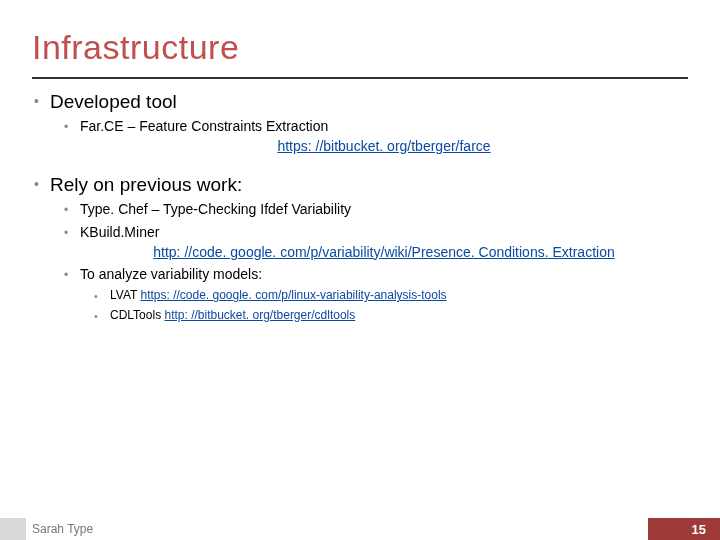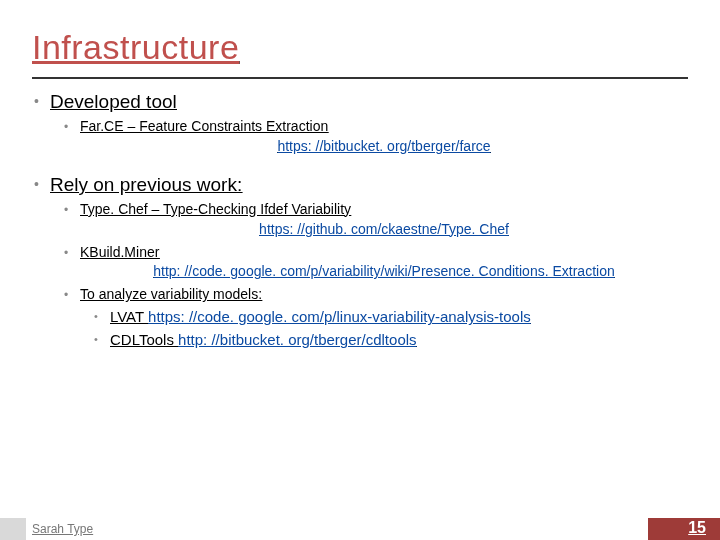--- a/index.html
+++ b/index.html
@@ -1,30 +1,30 @@
 <!DOCTYPE html>
 <html><head>
 <meta charset="utf-8">
 <style>
-  * { margin: 0; padding: 0; box-sizing: border-box; text-decoration: underline; }
+  * { margin: 0; padding: 0; box-sizing: border-box; }
   html, body { width: 720px; height: 540px; font-family: Arial, Helvetica, sans-serif; background: #fff; color: #000; }
   .slide { position: relative; width: 720px; height: 540px; padding: 28px 32px 0 32px; }
   .title { font-size: 34px; color: #c0504d; font-weight: 400; letter-spacing: 0.5px; margin-bottom: 10px; }
   .rule { border: none; border-top: 2px solid #333; margin-bottom: 12px; }
   .lvl1 { font-size: 19px; margin: 6px 0 4px 0; padding-left: 18px; position: relative; }
   .lvl1::before { content: "•"; position: absolute; left: 2px; top: 2px; font-size: 14px; color: #888; }
   .lvl2 { font-size: 14px; margin: 4px 0 2px 0; padding-left: 48px; position: relative; line-height: 1.35; }
   .lvl2::before { content: "•"; position: absolute; left: 32px; top: 2px; font-size: 12px; color: #888; }
-  .lvl3 { font-size: 15px; margin: 3px 0 2px 0; padding-left: 78px; position: relative; line-height: 1.35; }
+  .lvl3 { font-size: 12px; margin: 3px 0 2px 0; padding-left: 78px; position: relative; line-height: 1.35; }
   .lvl3::before { content: "•"; position: absolute; left: 62px; top: 2px; font-size: 11px; color: #888; }
   .link { color: #0b4aa2; text-decoration: underline; text-align: center; }
   .sub { display: block; margin-top: 1px; }
   .footer { position: absolute; left: 0; bottom: 0; width: 100%; height: 26px; }
   .footer-bar { position: absolute; right: 0; bottom: 0; height: 22px; width: 72px; background: #9e3b38; }
-  .footer-num { position: absolute; right: 14px; bottom: 3px; color: #fff; font-size: 16px; font-weight: bold; }
+  .footer-num { position: absolute; right: 14px; bottom: 3px; color: #fff; font-size: 13px; font-weight: bold; }
   .footer-left { position: absolute; left: 0; bottom: 0; height: 22px; width: 26px; background: #d9d9d9; }
   .footer-name { position: absolute; left: 32px; bottom: 4px; font-size: 12px; color: #777; }
   .gap { height: 10px; }
 </style>
 </head>
 <body>
 
 <div class="slide">
 
   <h1 class="title">Infrastructure</h1>
@@ -35,21 +35,20 @@
     <span>Far.CE – Feature Constraints Extraction</span>
     <span class="sub link">https: //bitbucket. org/tberger/farce</span>
   </div>
 
   <div class="gap"></div>
 
   <div class="lvl1">Rely on previous work:</div>
 
   <div class="lvl2">
     <span>Type. Chef – Type-Checking Ifdef Variability</span>
-    <span class="sub link">https: //github. com/ckaestne/Type. Chef</span>
   </div>
 
   <div class="lvl2">
     <span>KBuild.Miner</span>
     <span class="sub link">http: //code. google. com/p/variability/wiki/Presence. Conditions. Extraction</span>
   </div>
 
   <div class="lvl2">
     <span>To analyze variability models:</span>
   </div>

